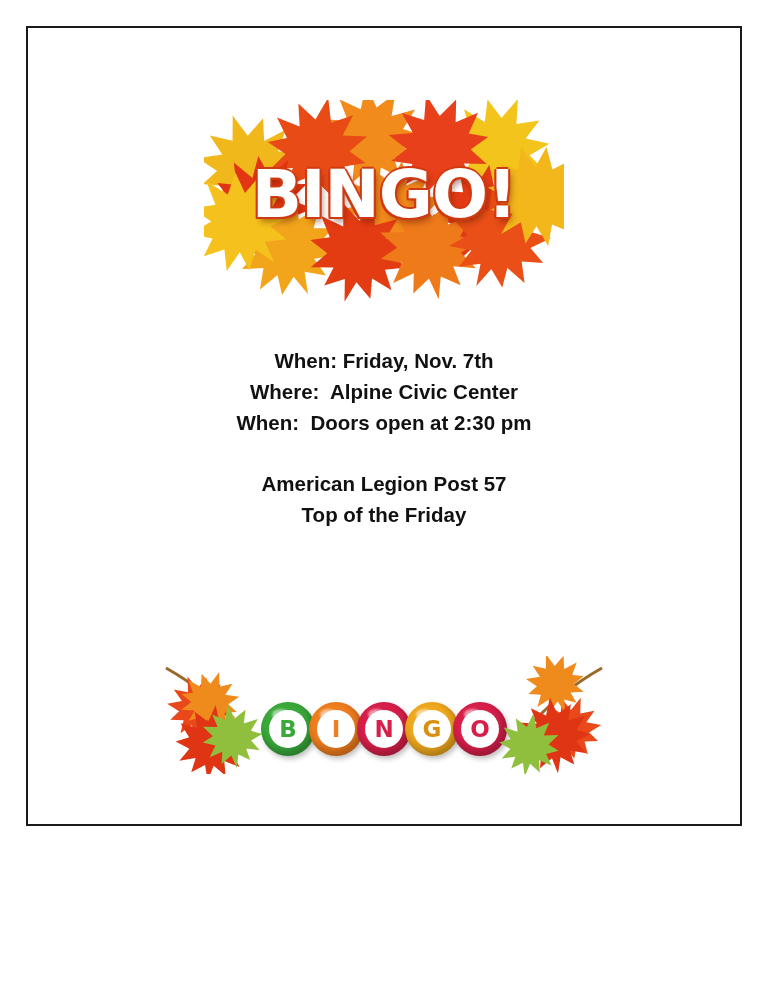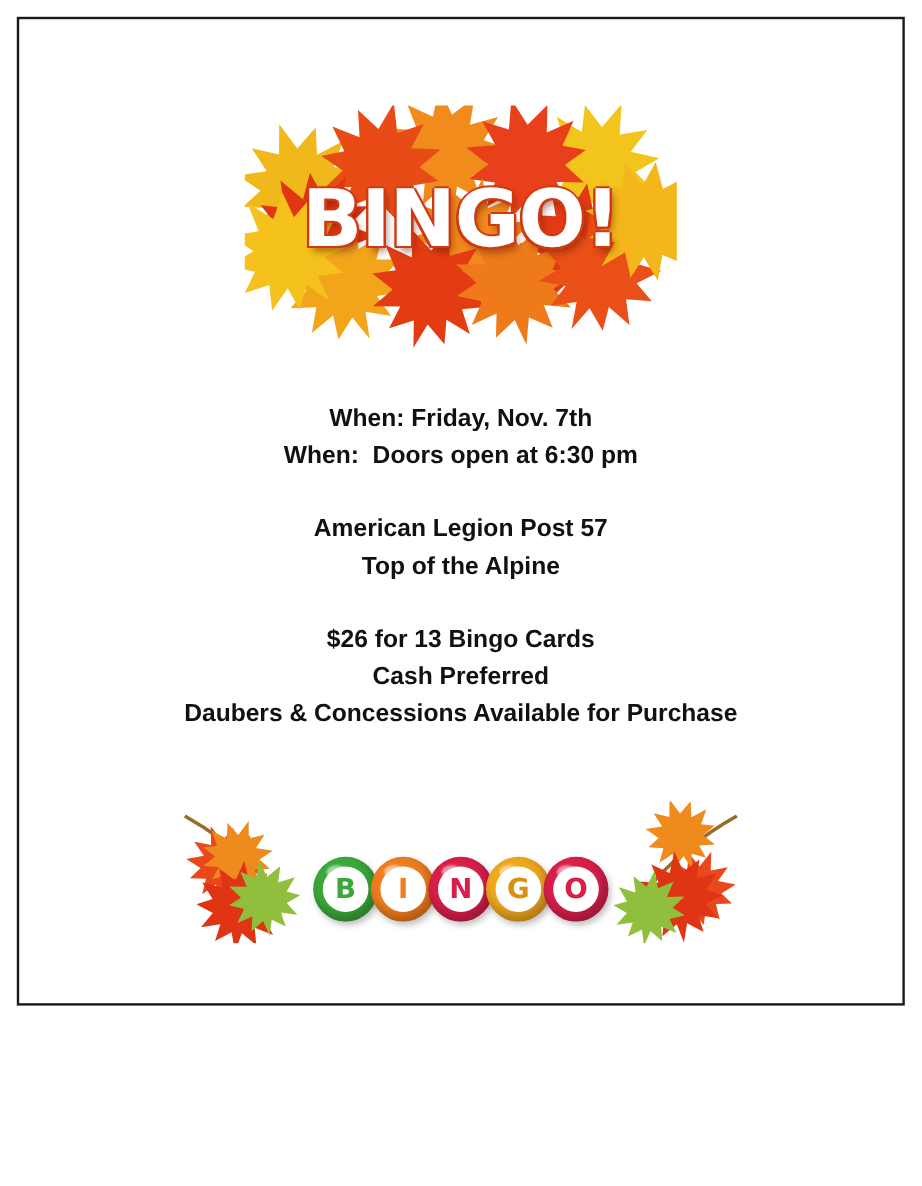--- a/index.html
+++ b/index.html
@@ -13,21 +13,21 @@
     font-family: "Liberation Sans", sans-serif;
     overflow: hidden;
   }
 
   .page {
     position: relative;
     width: 768px;
     height: 852px;
     background: #ffffff;
     box-sizing: border-box;
-    padding: 14px;
+    padding: 26px;
   }
 
   .sheet {
     position: relative;
     width: 100%;
     height: 100%;
     border: 2px solid #1a1a1a;
     box-sizing: border-box;
     background: #ffffff;
     overflow: hidden;
@@ -194,33 +194,29 @@
           <use href="#maple" x="282" y="40" fill="#f3b71c" transform="rotate(44 332 98)"></use>
         </svg>
       </div>
       <div class="word-bingo">BINGO!</div>
     </div>
 
     <div class="body-text">
 
       <div class="para">
         <span class="line">When: Friday, Nov. 7th</span>
-        <span class="line">When:  Doors open at 6:30 pm</span>
+        <span class="line">Where:  Alpine Civic Center</span>
+        <span class="line">When:  Doors open at 2:30 pm</span>
       </div>
 
       <div class="para">
         <span class="line">American Legion Post 57</span>
-        <span class="line">Top of the Alpine</span>
-      </div>
-
-      <div class="para">
-        <span class="line">$26 for 13 Bingo Cards</span>
-        <span class="line">Cash Preferred</span>
-        <span class="line">Daubers &amp; Concessions Available for Purchase</span>
-      </div>
+        <span class="line">Top of the Friday</span>
+      </div>
+
 
     </div>
 
     <div class="footer">
 
       <div class="footer-leaves-left">
         <svg viewBox="0 0 130 118" width="130" height="118" aria-hidden="true">
           <path d="M20 12 C45 26 70 44 96 74" stroke="#9a6a2a" stroke-width="3" fill="none"></path>
           <g transform="translate(12,30) rotate(-20) scale(0.62)">
             <path d="M50 2 L58 26 L78 14 L72 36 L96 32 L82 50 L100 58 L80 66 L92 84 L70 78 L74 98 L56 86 L50 108 L44 86 L26 98 L30 78 L8 84 L20 66 L0 58 L18 50 L4 32 L28 36 L22 14 L42 26 Z" fill="#e8481a"></path>

